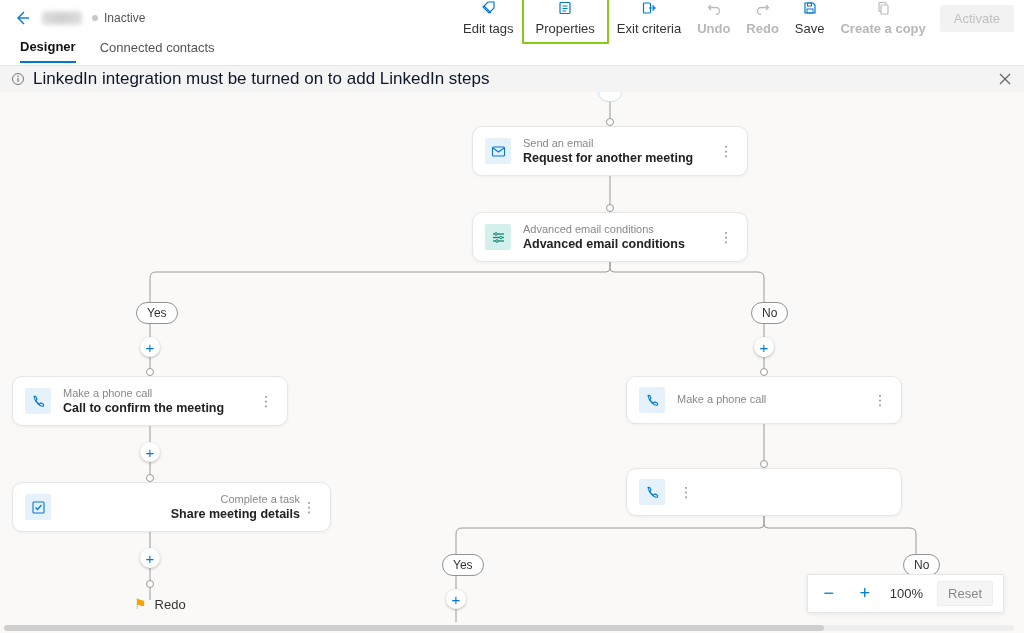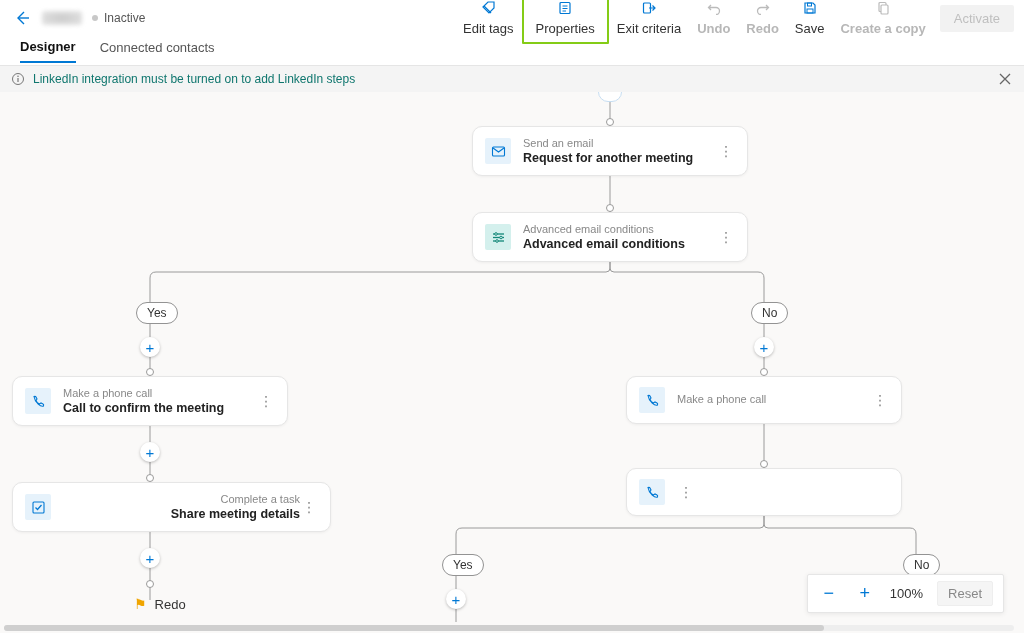--- a/index.html
+++ b/index.html
@@ -17,21 +17,21 @@
   .tbtn.activate { background:#f2f2f2; color:#bfbfbf; padding:6px 14px; margin-left:6px; font-size:13px; }
   .highlight-box { border:2px solid #84cc16; padding:2px 4px; border-radius:1px; }
   .ticon { width:15px; height:15px; display:inline-flex; align-items:center; justify-content:center; }
 
   
   .tabs { display:flex; gap:24px; padding:0 20px; height:30px; align-items:center; border-bottom:1px solid #e5e5e5;}
   .tab { font-size:13px; color:#555; padding-bottom:7px; cursor:pointer; }
   .tab.active { color:#111; font-weight:600; border-bottom:2px solid #0078d4; }
 
   
-  .infobar { background:#f4f4f4; height:26px; display:flex; align-items:center; padding:0 10px; font-size:12px; color:#0f766e; }
+  .infobar { background:#f4f4f4; height:26px; display:flex; align-items:center; padding:0 10px; font-size:17px; color:#0f172a; }
   .infobar .close { margin-left:auto; width:18px; height:18px; display:flex; align-items:center; justify-content:center; cursor:pointer; }
 
   
   .canvas { position:relative; width:1024px; height:541px; background:#faf9f8; overflow:hidden; }
   .canvas svg.connectors { position:absolute; top:0; left:0; width:100%; height:100%; pointer-events:none; }
 
   .card { position:absolute; background:#fff; border:1px solid #e6e6e6; border-radius:10px; box-shadow:0 1px 3px rgba(0,0,0,0.05); display:flex; align-items:center; padding:10px 12px; }
   .card .cicon { width:26px; height:26px; background:#e6f2fb; border-radius:2px; display:flex; align-items:center; justify-content:center; margin-right:12px; flex-shrink:0; }
   .card .cicon.teal { background:#d4f0ed; }
   .card .ctext { flex:1; min-width:0; }

